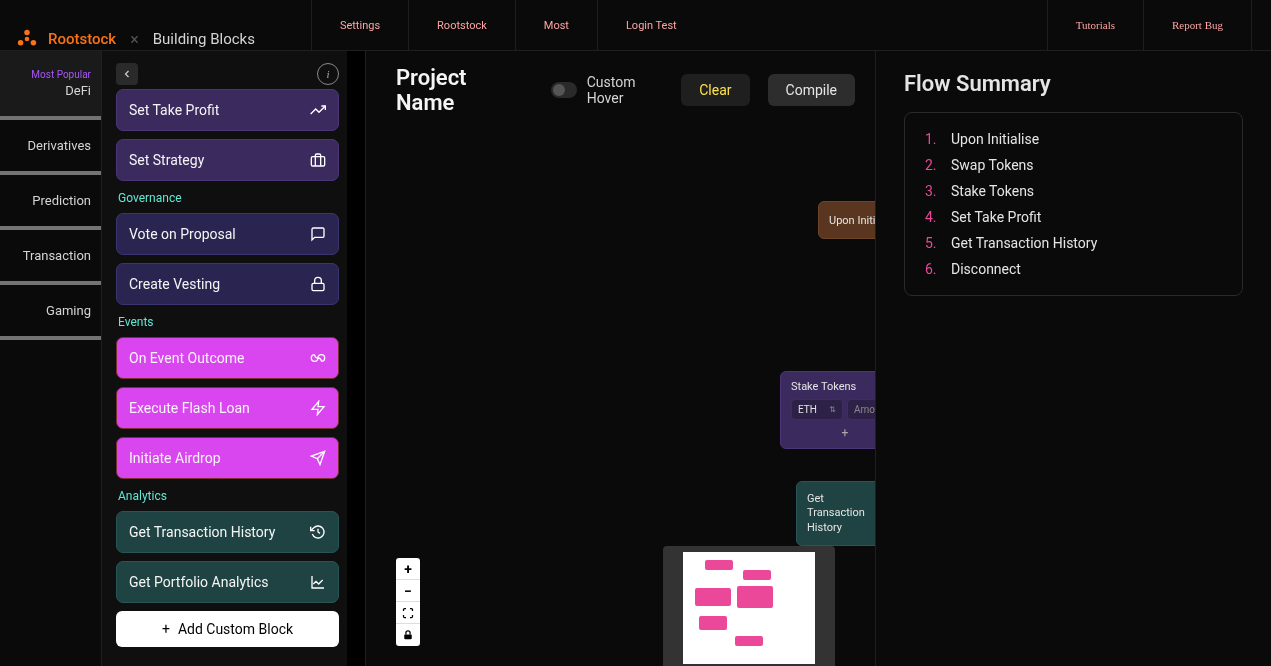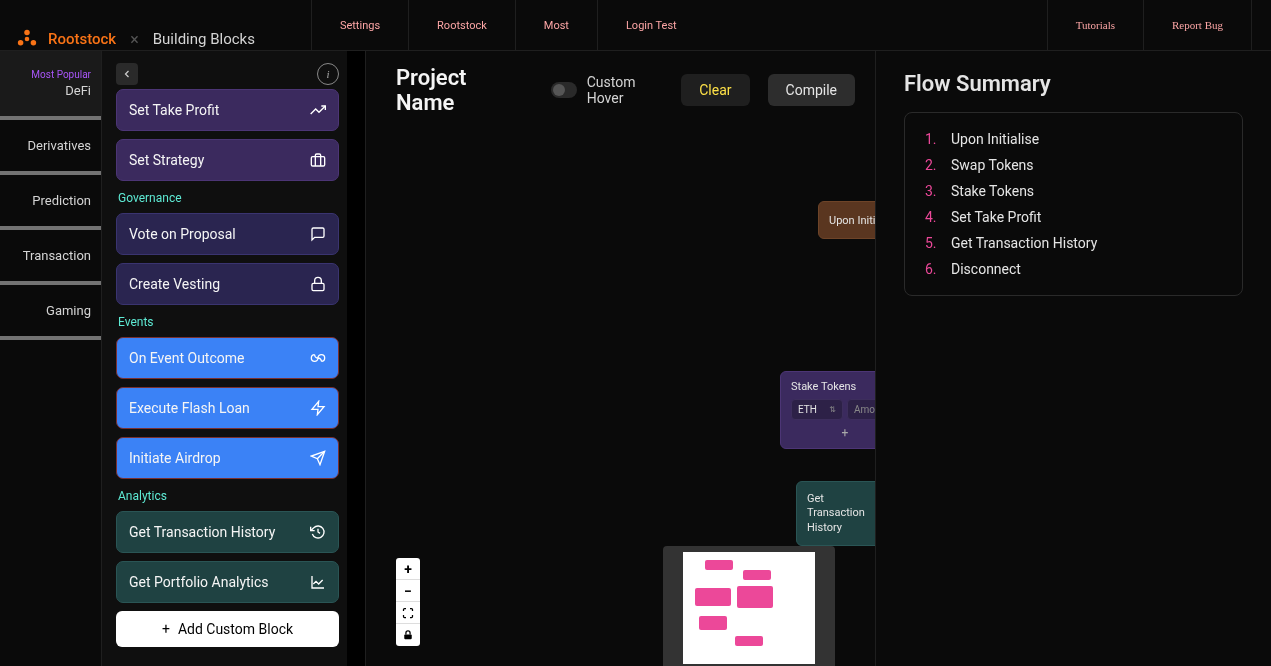--- a/index.html
+++ b/index.html
@@ -20,21 +20,21 @@
 .cat-tag { font-size: 10px; color: #a855f7; margin-bottom: 3px; }
 .blocks-panel { width: 245px; background: #0f0f0f; position: relative; overflow-y: auto; padding: 8px 8px 8px 14px; }
 .blocks-panel::-webkit-scrollbar { width: 6px; }
 .blocks-panel::-webkit-scrollbar-thumb { background: #3a3a3a; border-radius: 3px; }
 .blocks-panel::-webkit-scrollbar-track { background: #1a1a1a; }
 .back-btn { position: absolute; top: 12px; left: 14px; width: 22px; height: 22px; background: #2a2a2a; border-radius: 4px; display: flex; align-items: center; justify-content: center; z-index: 2; cursor: pointer; }
 .info-btn { position: absolute; top: 12px; right: 8px; width: 22px; height: 22px; border-radius: 50%; border: 1.5px solid #888; display: flex; align-items: center; justify-content: center; font-size: 11px; font-style: italic; font-family: serif; z-index: 2; cursor: pointer; color: #aaa; }
 .block { height: 42px; border-radius: 7px; display: flex; align-items: center; justify-content: space-between; padding: 0 12px; margin-bottom: 8px; font-size: 14px; color: #f5f5f5; cursor: grab; border: 1px solid transparent; }
 .block.purple { background: #3b2a5e; border-color: #4c3575; }
 .block.governance { background: #2a2550; border-color: #3a3470; }
-.block.events { background: #3b82f6; border-color: #7a3030; }
+.block.events { background: #d946ef; border-color: #7a3030; }
 .block.analytics { background: #1f4242; border-color: #2a5555; }
 .section-header { font-size: 12px; color: #5eead4; margin: 10px 0 8px 2px; }
 .add-block { background: #fff; color: #000; height: 36px; border-radius: 6px; display: flex; align-items: center; justify-content: center; gap: 8px; font-size: 14px; cursor: pointer; margin-top: 4px; }
 .canvas-area { flex: 1; position: relative; background: #0a0a0a; background-image: radial-gradient(#222 0.5px, transparent 0.5px); background-size: 14px 14px; border-left: 1px solid #1f1f1f; border-right: 1px solid #1f1f1f; overflow: hidden; margin-left: 18px; }
 .canvas-header { position: absolute; top: 14px; left: 30px; right: 20px; display: flex; align-items: center; gap: 18px; z-index: 3; }
 .proj-name { font-size: 22px; font-weight: 600; color: #f5f5f5; }
 .toggle-wrap { display: flex; align-items: center; gap: 10px; margin-left: 20px; }
 .toggle { width: 30px; height: 16px; background: #2a2a2a; border-radius: 8px; position: relative; cursor: pointer; }
 .toggle::after { content: ""; width: 12px; height: 12px; background: #555; border-radius: 50%; position: absolute; top: 2px; left: 2px; }
 .toggle-label { font-size: 14px; color: #d4d4d4; }

